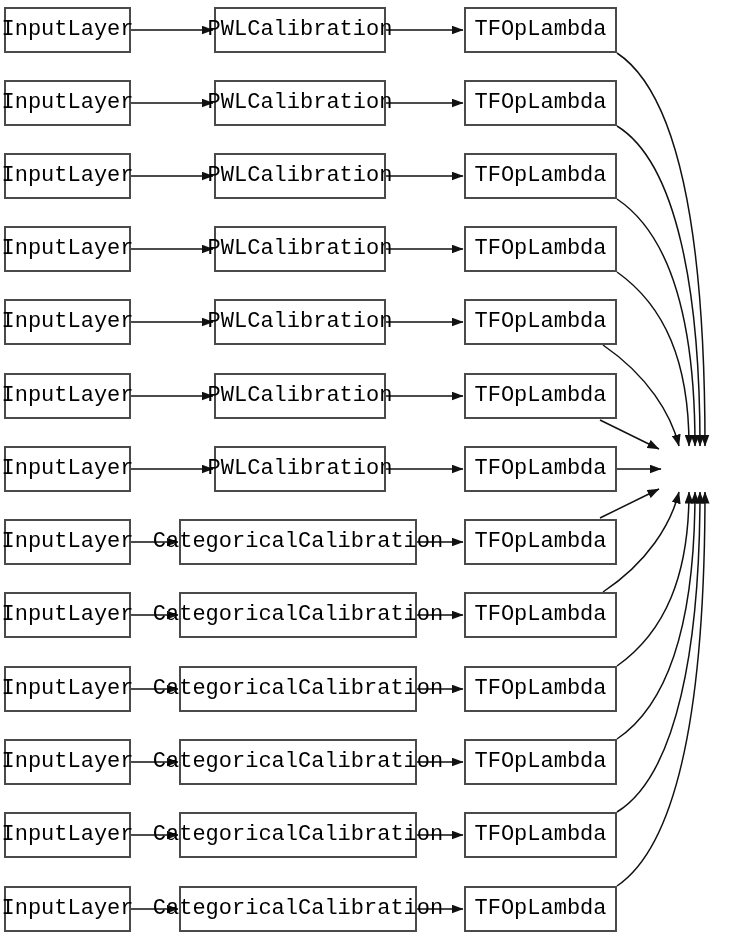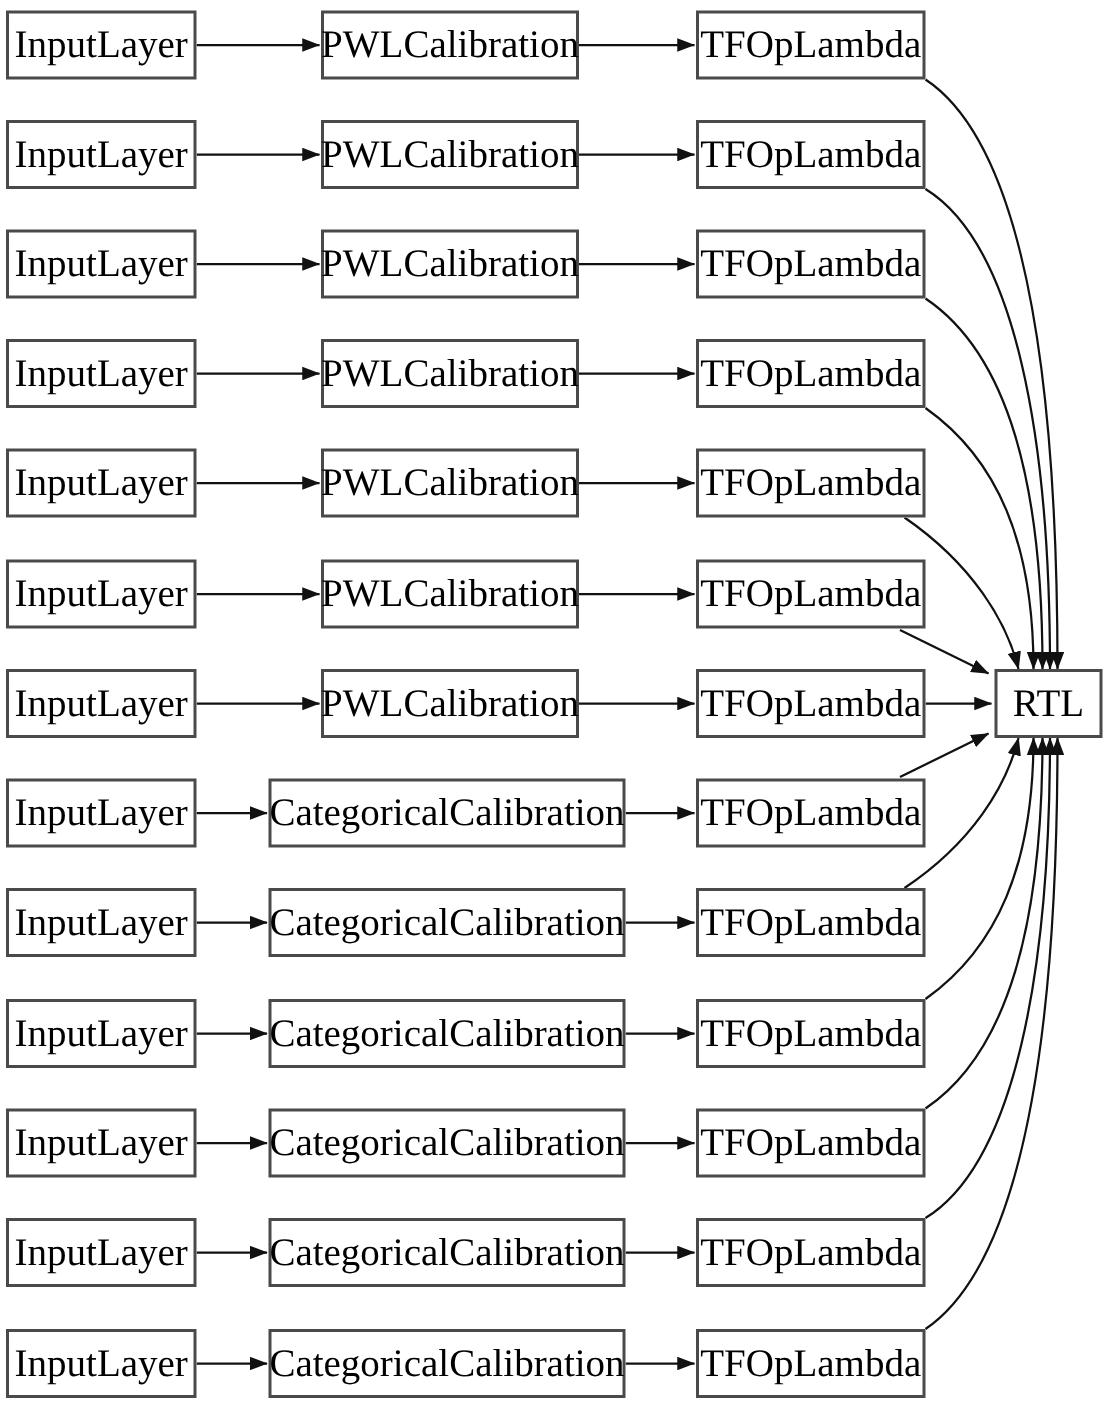--- a/index.html
+++ b/index.html
@@ -8,21 +8,21 @@
   html,body{margin:0;padding:0;background:var(--bg);}
   #canvas{
     position:relative;width:741px;height:940px;background:var(--bg);
     font-family:"Liberation Serif","DejaVu Serif",serif;overflow:hidden;
   }
   #edge-layer{position:absolute;left:0;top:0;width:741px;height:940px;}
   .node{
     position:absolute;box-sizing:border-box;
     border:2px solid var(--border);background:var(--bg);
     display:flex;align-items:center;justify-content:center;
-    font-size:26px;color:var(--text);line-height:1;white-space:nowrap;
+    font-size:22px;color:var(--text);line-height:1;white-space:nowrap;font-family:Liberation Mono, monospace;
   }
   .edge-path{stroke:var(--edge);stroke-width:1.5;fill:none;}
 </style>
 </head>
 <body>
 
 <div id="canvas">
   <svg id="edge-layer" width="741" height="940" viewBox="0 0 741 940" xmlns="http://www.w3.org/2000/svg">
     <defs>
       <marker id="arrow" markerUnits="userSpaceOnUse" markerWidth="12" markerHeight="9" refX="11.5" refY="4.5" orient="auto">
@@ -107,14 +107,13 @@
       <div class="node" style="left: 179px; top: 739px; width: 238px; height: 46px;">CategoricalCalibration</div>
       <div class="node" style="left: 464px; top: 739px; width: 153px; height: 46px;">TFOpLambda</div>
       <div class="node" style="left: 4px; top: 812px; width: 127px; height: 46px;">InputLayer</div>
       <div class="node" style="left: 179px; top: 812px; width: 238px; height: 46px;">CategoricalCalibration</div>
       <div class="node" style="left: 464px; top: 812px; width: 153px; height: 46px;">TFOpLambda</div>
       <div class="node" style="left: 4px; top: 886px; width: 127px; height: 46px;">InputLayer</div>
       <div class="node" style="left: 179px; top: 886px; width: 238px; height: 46px;">CategoricalCalibration</div>
       <div class="node" style="left: 464px; top: 886px; width: 153px; height: 46px;">TFOpLambda</div>
     </div>
 
-  <div class="node" id="rtl-node" style="left:663px;top:446px;width:72px;height:46px;">RTL</div>
 </div>
 
 </body></html>

